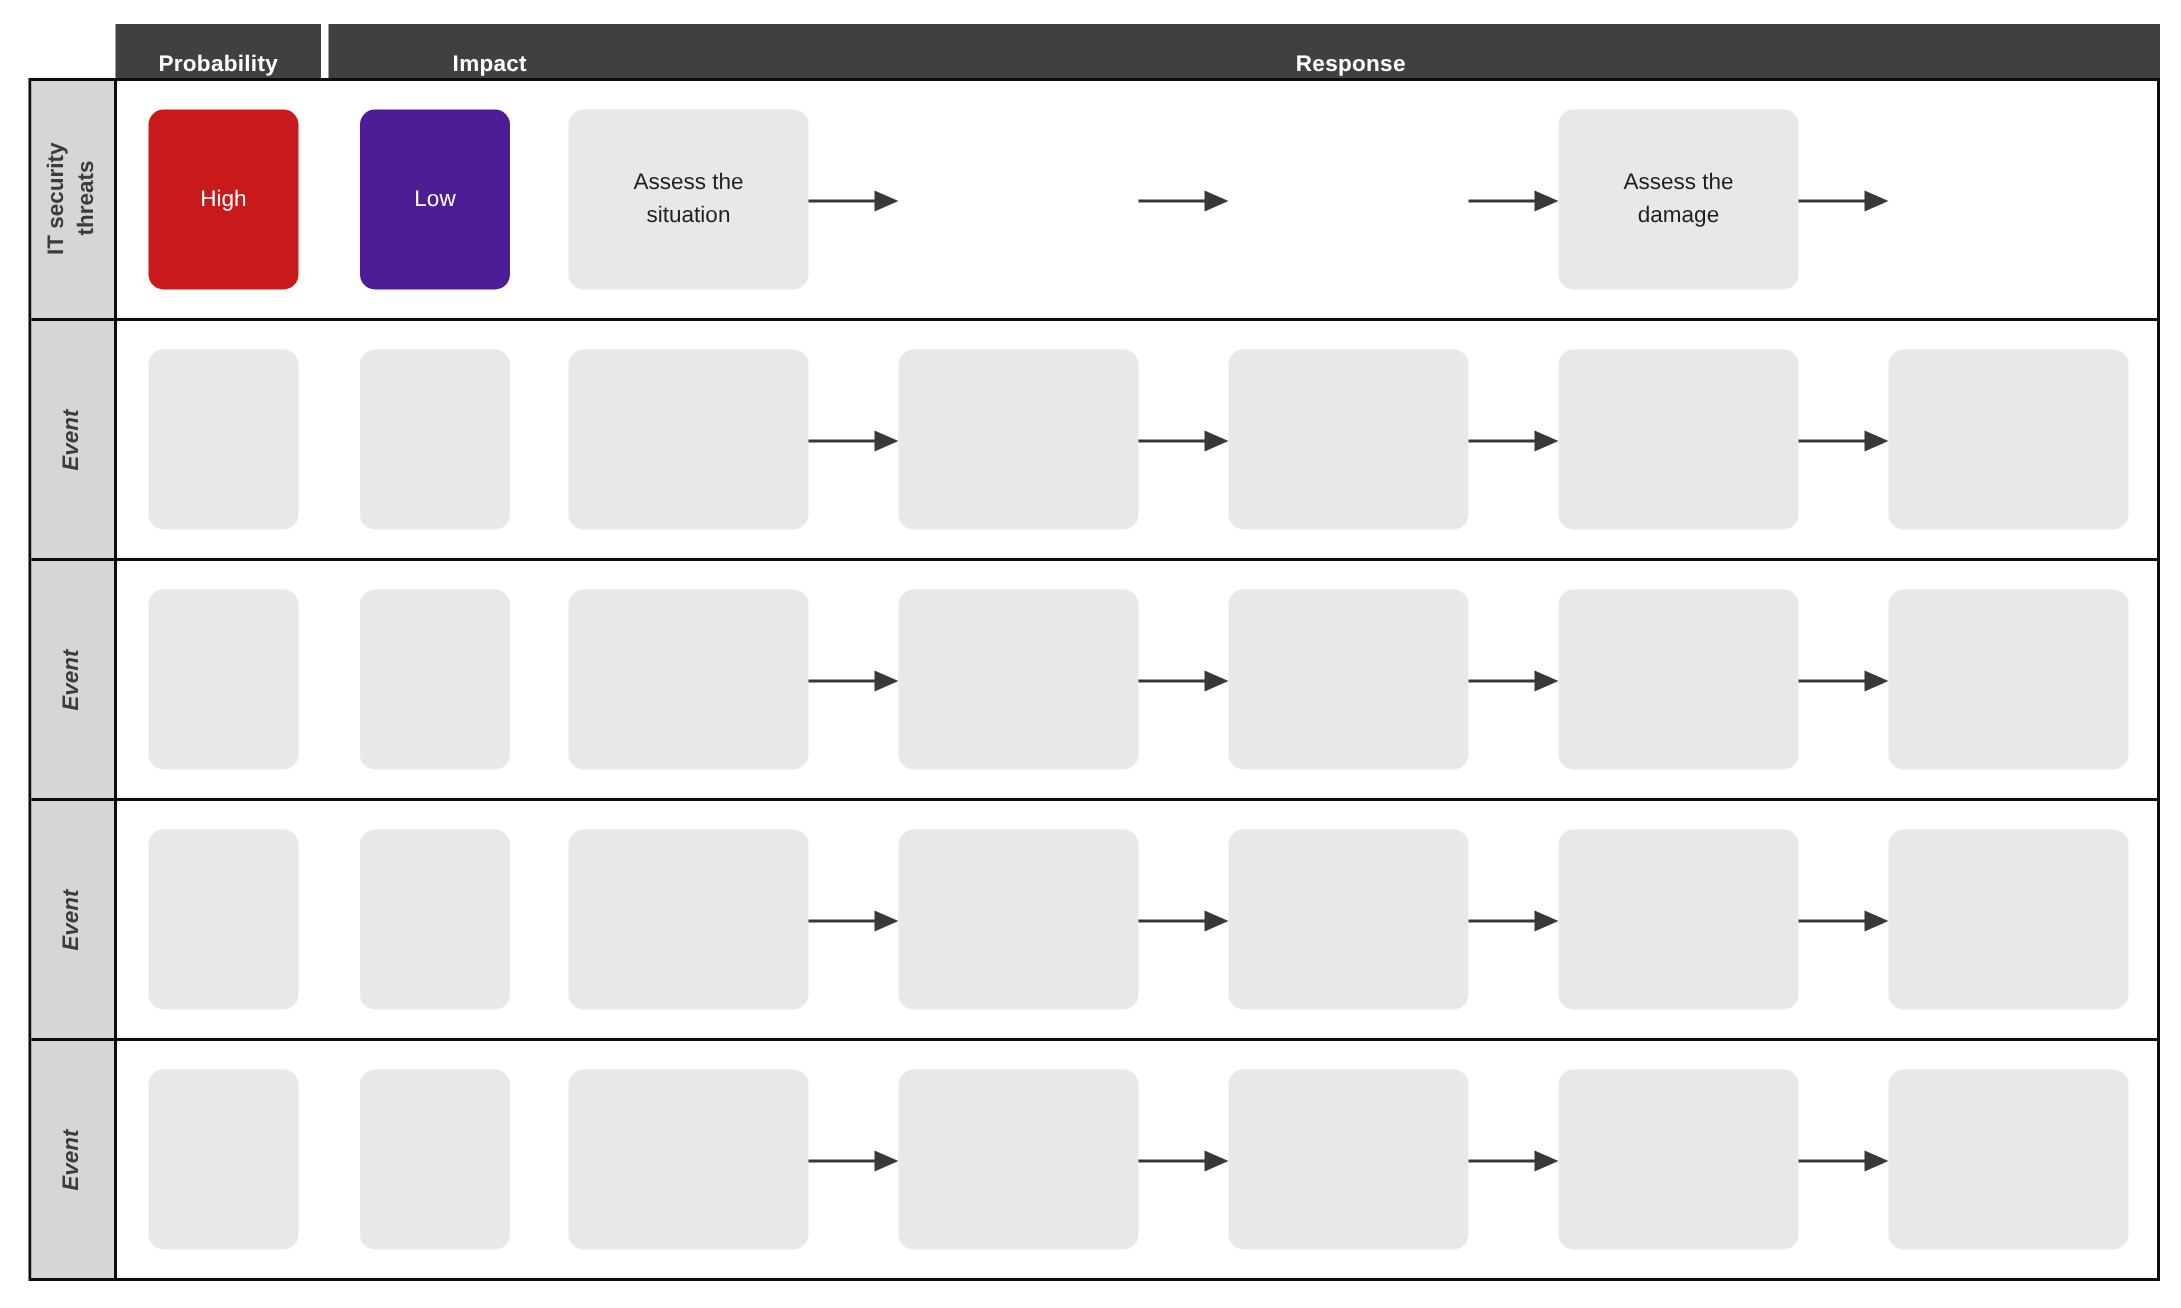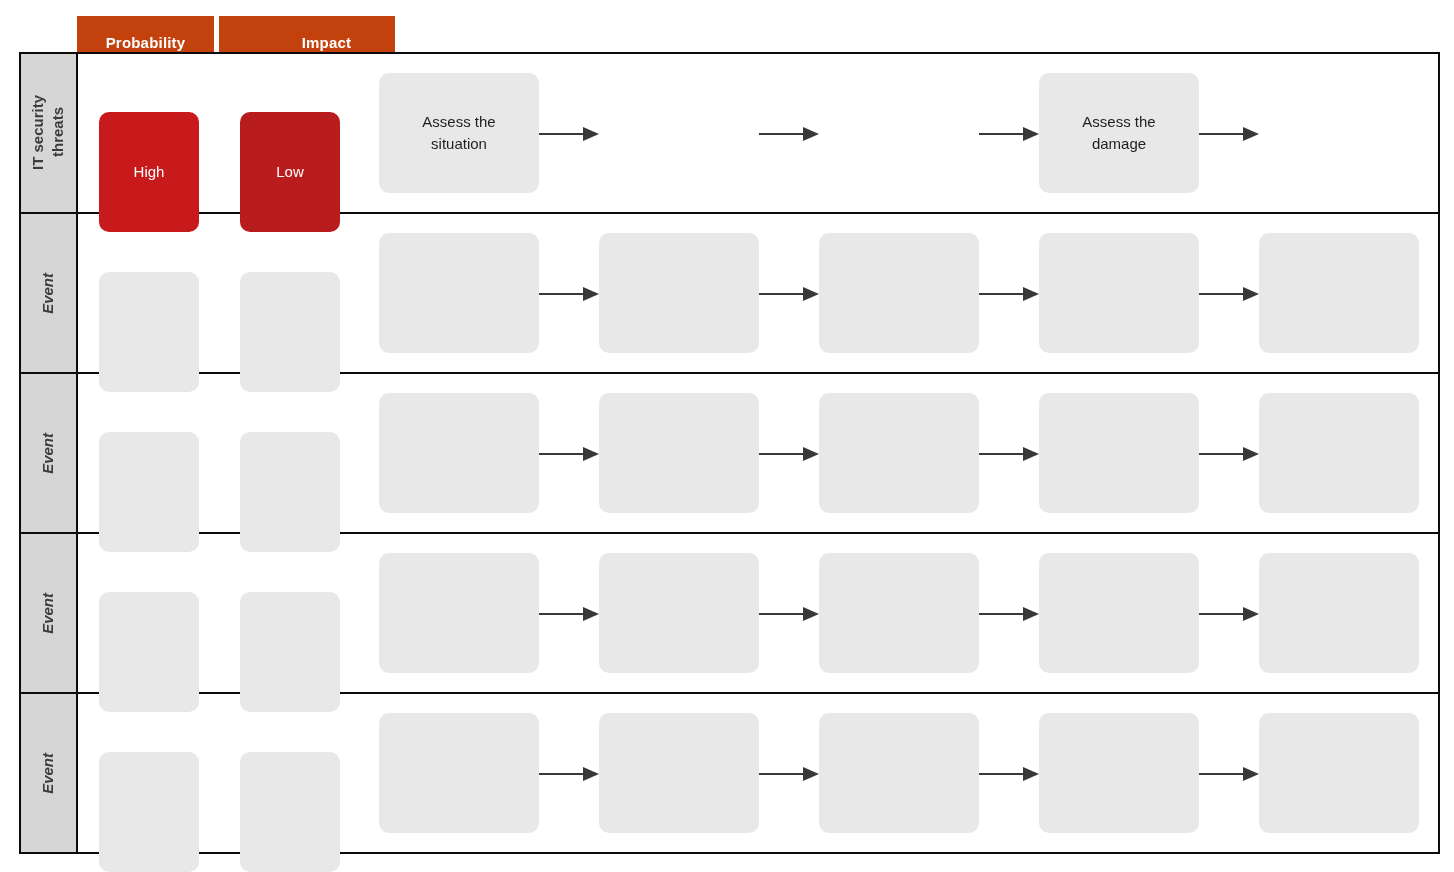--- a/index.html
+++ b/index.html
@@ -3,21 +3,21 @@
 <meta charset="utf-8">
 <style>
   html,body { margin:0; padding:0; background:#ffffff; }
   .canvas {
     position:relative; width:1454px; height:872px; background:#ffffff;
     font-family:"Liberation Sans", sans-serif; overflow:hidden;
   }
 
   
   .header-cell {
-    position:absolute; top:16px; height:52px; background:#c2410c;
+    position:absolute; top:16px; height:52px; background:#404040;
     color:#ffffff; font-weight:bold; font-size:15px;
     display:flex; align-items:center; justify-content:center;
     letter-spacing:.2px;
     text-align:right;
   }
   .hc-prob   { left:77px;  width:137px; }
   .hc-impact { left:219px; width:137px;padding-left:39px; }
   .hc-resp   { left:361px; width:1079px; }
 
   
@@ -40,21 +40,21 @@
   }
   .row:not(.row-0) .vlabel { font-style:italic; }
 
   .shape {
     position:absolute; top:19px; height:120px; background:#e8e8e8;
     border-radius:10px; box-sizing:border-box; padding:4px 8px;
     display:flex; align-items:center; justify-content:center;
     text-align:center; font-size:15px; color:#1f1f1f; line-height:1.45;
     white-space:pre-line;
   }
-  .sm   { width:100px;margin-top:39px; }
+  .sm   { width:100px; }
   .prob { left:78px; }
   .imp  { left:219px; }
   .row-0 .sm { color:#ffffff; }
 
   .resp { width:160px; }
   .c0 { left:358px; }  .c1 { left:578px; }  .c2 { left:798px; }
   .c3 { left:1018px; } .c4 { left:1238px; }
 
   
   .arrow { position:absolute; top:72px; width:60px; height:16px; }
@@ -68,30 +68,31 @@
     border-top:7px solid transparent; border-bottom:7px solid transparent;
   }
 </style>
 </head>
 <body>
 
 <div class="canvas">
 
   <div class="header-cell hc-prob">Probability</div>
   <div class="header-cell hc-impact">Impact</div>
+  <div class="header-cell hc-resp">Response</div>
 
   <div class="matrix">
 
     <div class="row row-0">
       <div class="row-label">
         <span class="vlabel">IT security
 threats</span>
       </div>
       <div class="shape sm prob" style="background: rgb(200, 26, 26);">High</div>
-      <div class="shape sm imp" style="background: #b91c1c;">Low</div>
+      <div class="shape sm imp" style="background: #4c1d95;">Low</div>
       <div class="shape resp c0">Assess the
 situation</div>
       <div class="arrow g0">
           <i class="shaft"></i>
           <i class="head"></i>
         </div>
       <div class="arrow g1">
           <i class="shaft"></i>
           <i class="head"></i>
         </div>

